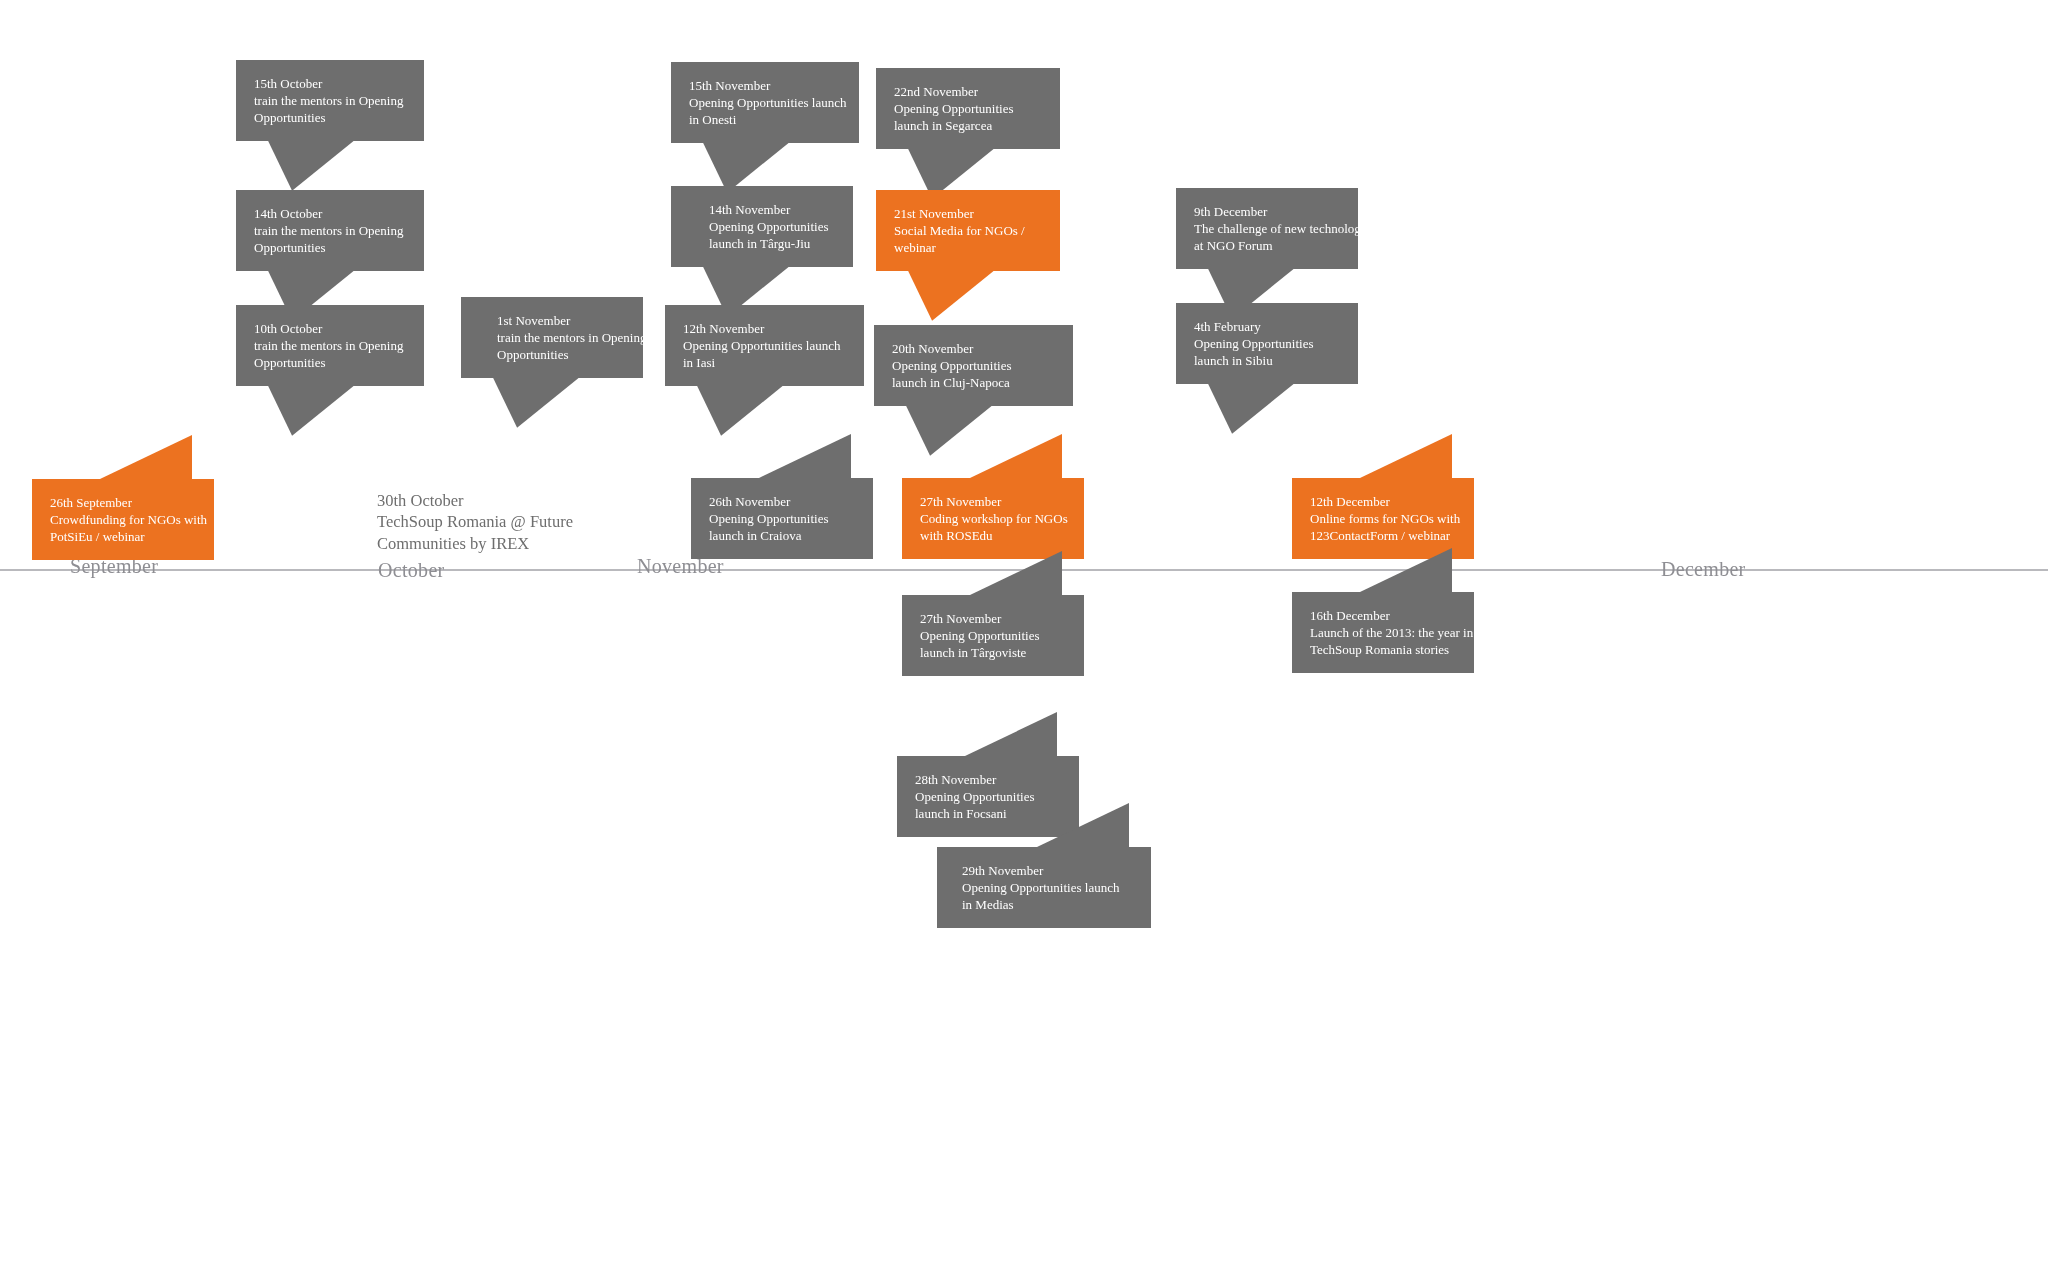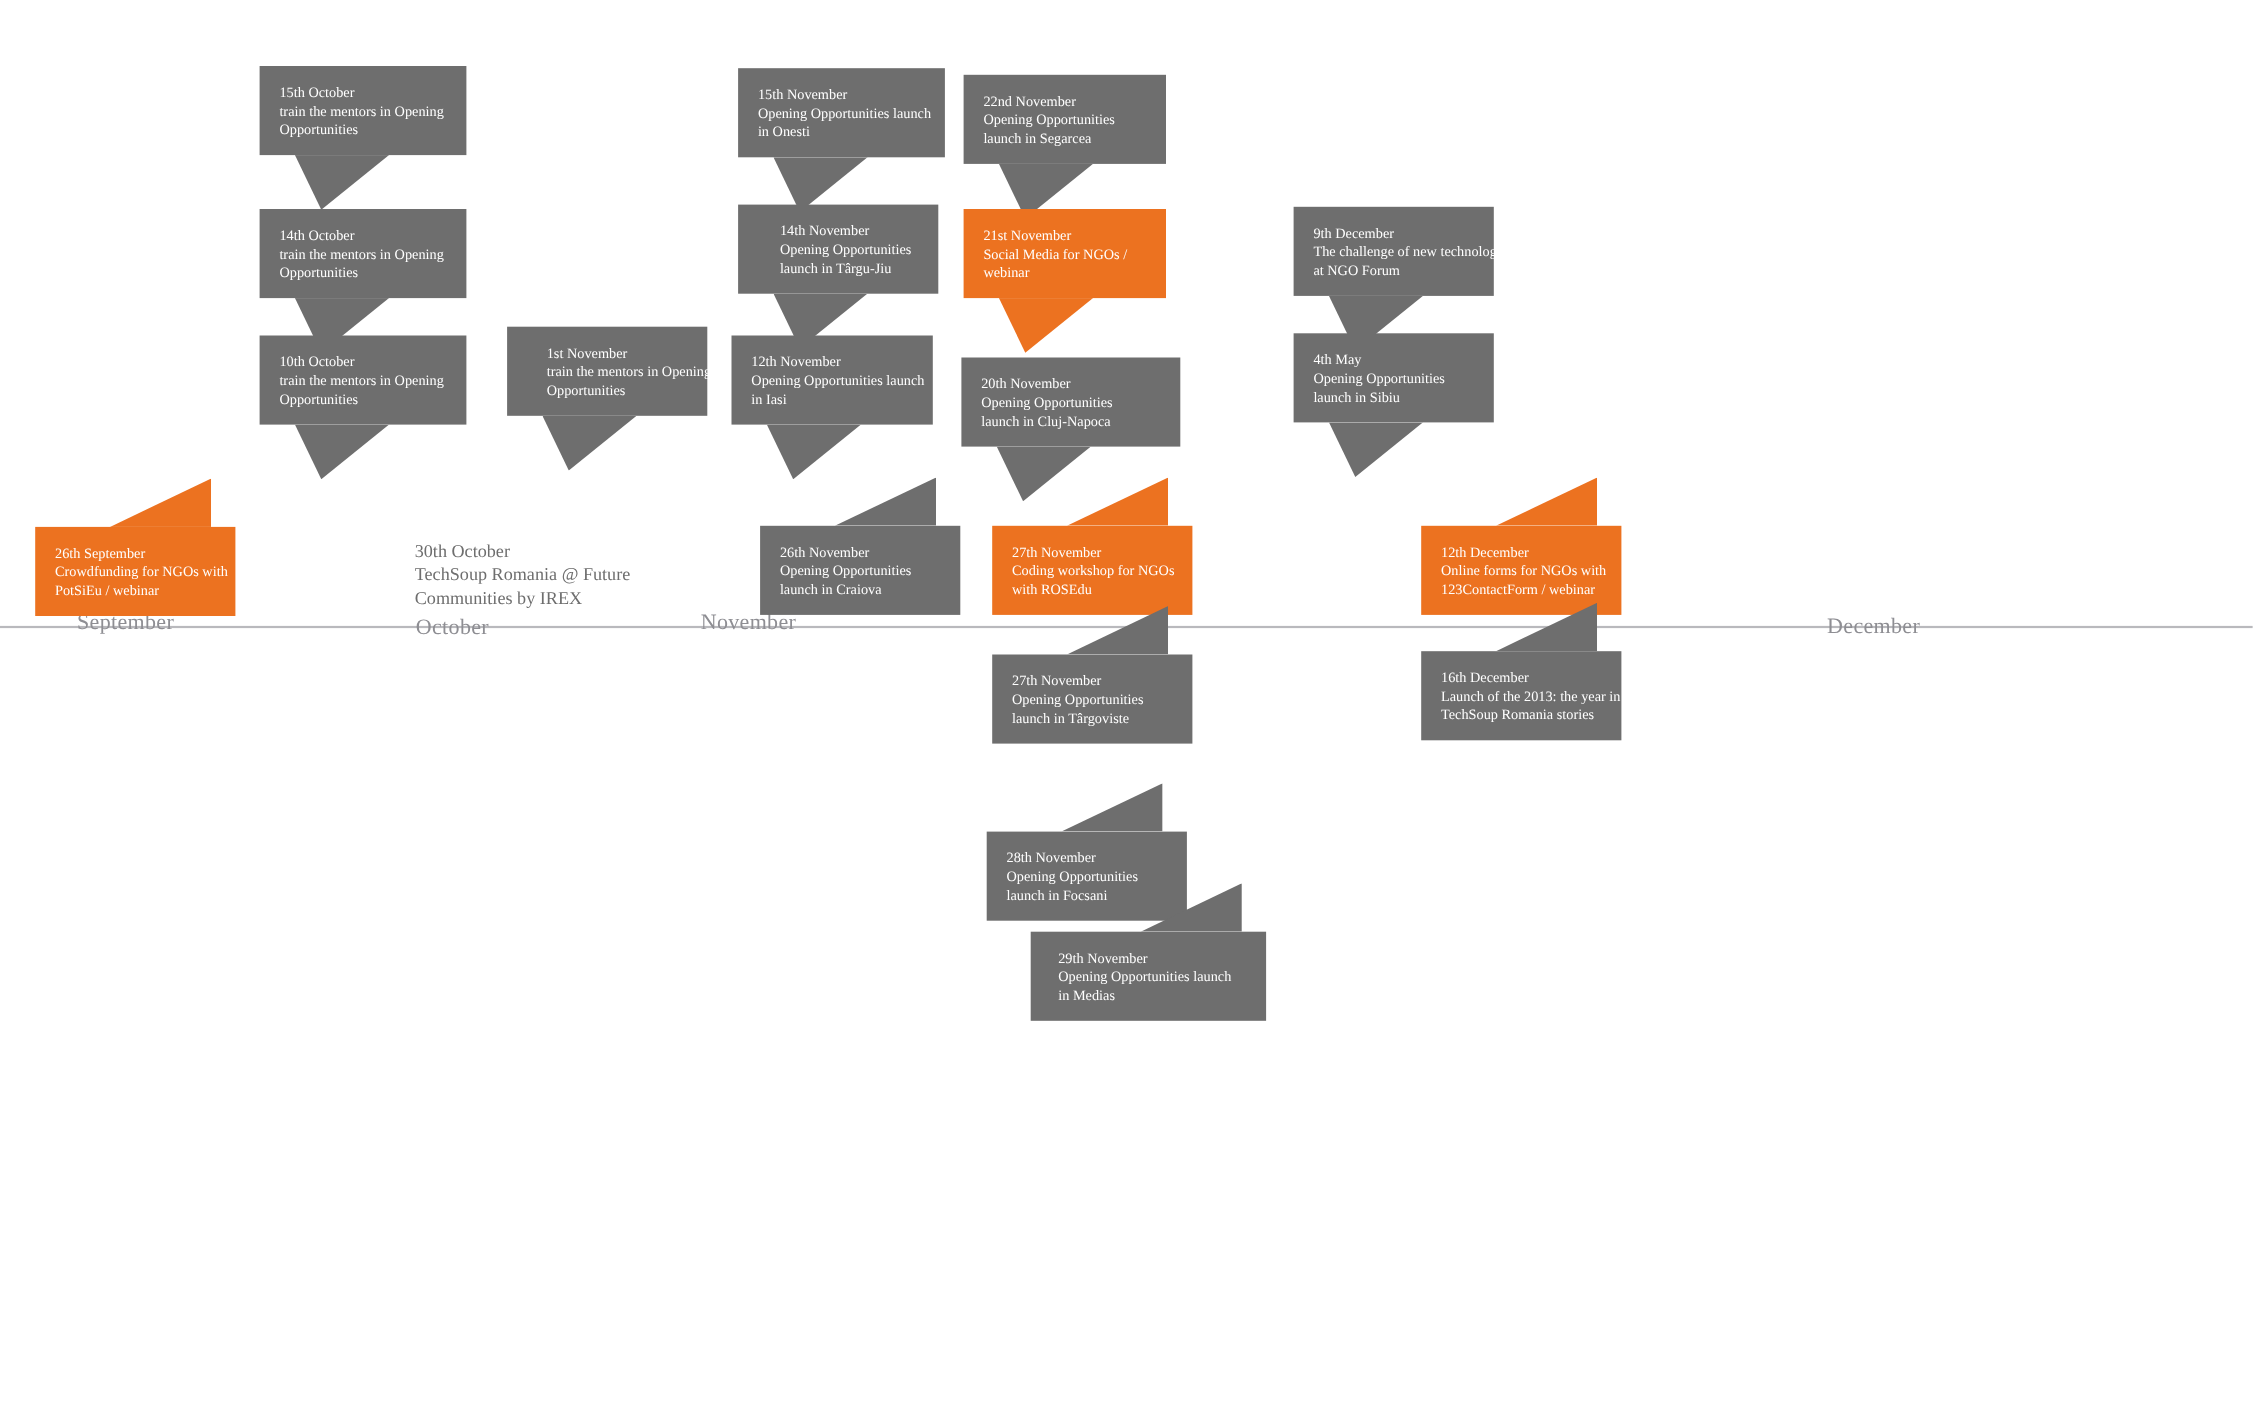--- a/index.html
+++ b/index.html
@@ -167,21 +167,21 @@
         </span>
       </div>
       <div class="bubble gray down" style="left: 671px; top: 186px; width: 182px; padding-left: 38px;">
         <span class="ln">14th November</span>
         <span class="ln">Opening Opportunities</span>
         <span class="ln">launch in Târgu-Jiu</span>
         <span class="tail">
           <i></i>
         </span>
       </div>
-      <div class="bubble gray down" style="left: 665px; top: 305px; width: 183px;">
+      <div class="bubble gray down" style="left: 665px; top: 305px; width: 199px;">
         <span class="ln">12th November</span>
         <span class="ln">Opening Opportunities launch</span>
         <span class="ln">in Iasi</span>
         <span class="tail">
           <i></i>
         </span>
       </div>
       <div class="bubble gray down" style="left: 876px; top: 68px; width: 184px;">
         <span class="ln">22nd November</span>
         <span class="ln">Opening Opportunities</span>
@@ -208,21 +208,21 @@
       </div>
       <div class="bubble gray down" style="left: 1176px; top: 188px; width: 182px;">
         <span class="ln">9th December</span>
         <span class="ln">The challenge of new technologies</span>
         <span class="ln">at NGO Forum</span>
         <span class="tail">
           <i></i>
         </span>
       </div>
       <div class="bubble gray down" style="left: 1176px; top: 303px; width: 182px;">
-        <span class="ln">4th May</span>
+        <span class="ln">4th February</span>
         <span class="ln">Opening Opportunities</span>
         <span class="ln">launch in Sibiu</span>
         <span class="tail">
           <i></i>
         </span>
       </div>
     </div>
 
   <div id="below-layer">
       <div class="bubble orange up" style="left: 32px; top: 479px; width: 182px;">

